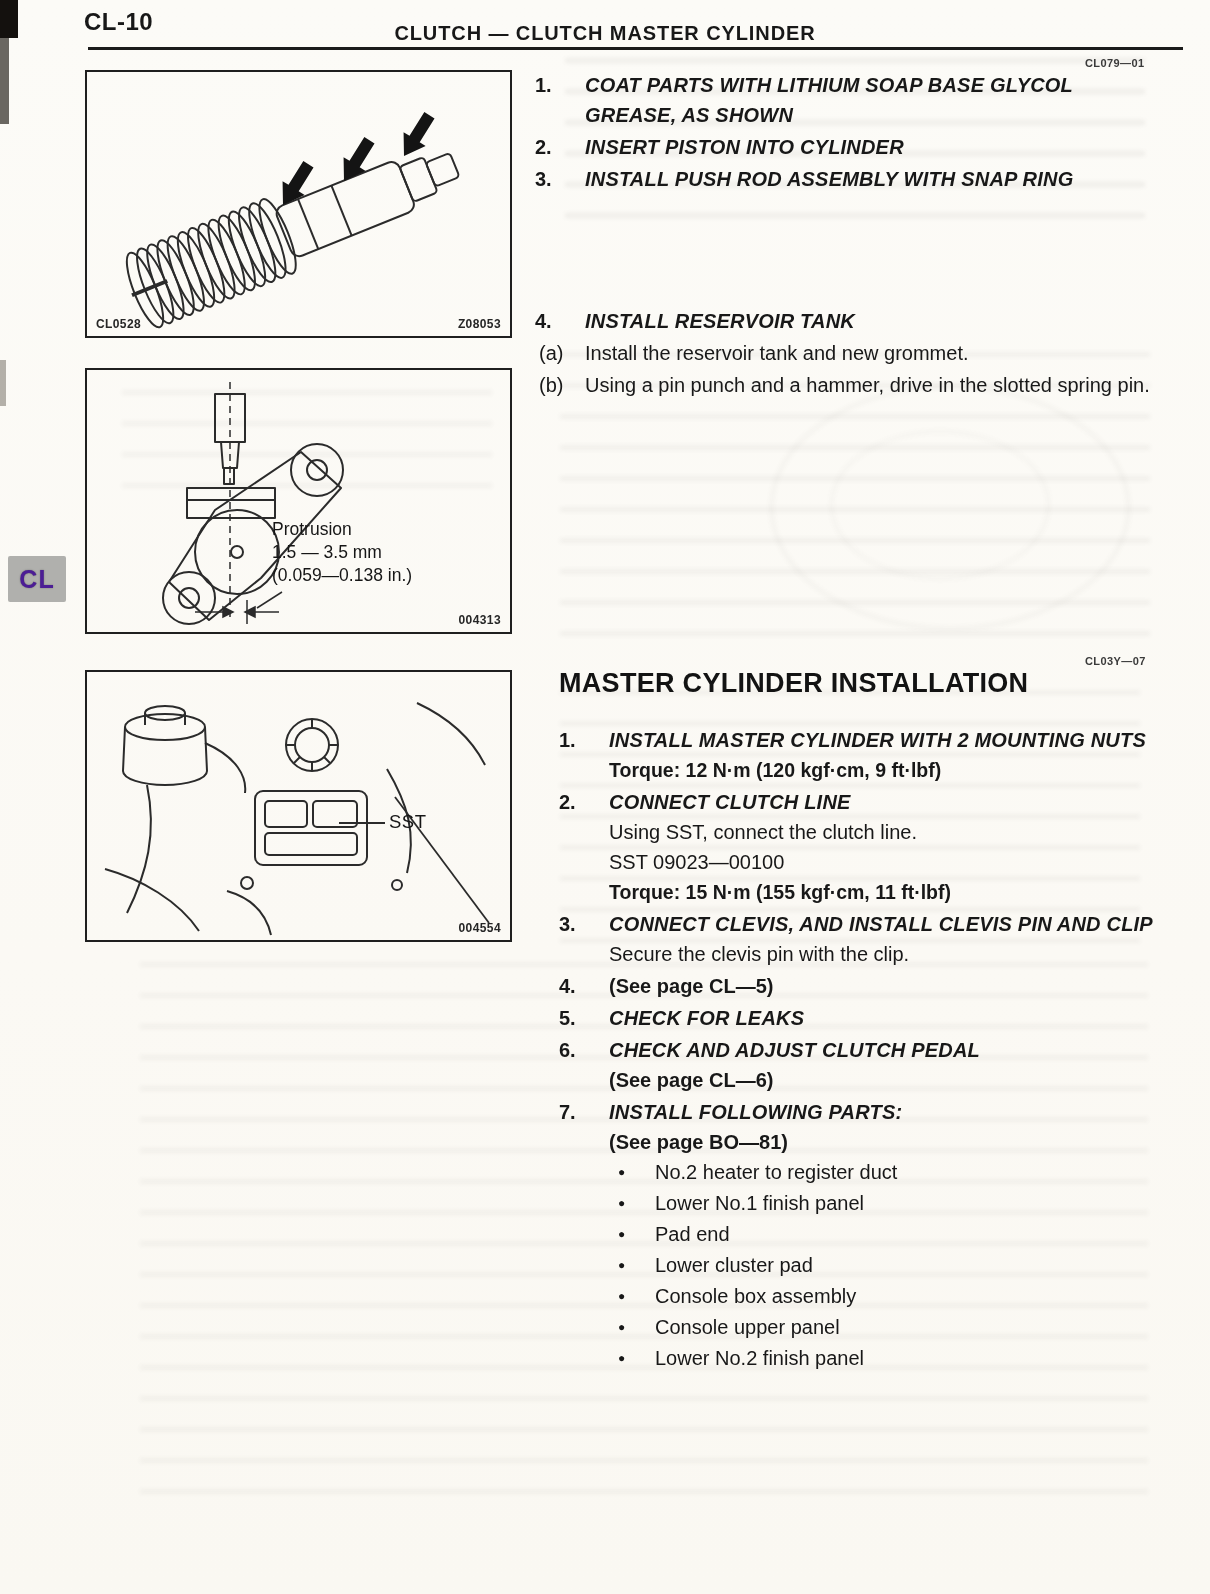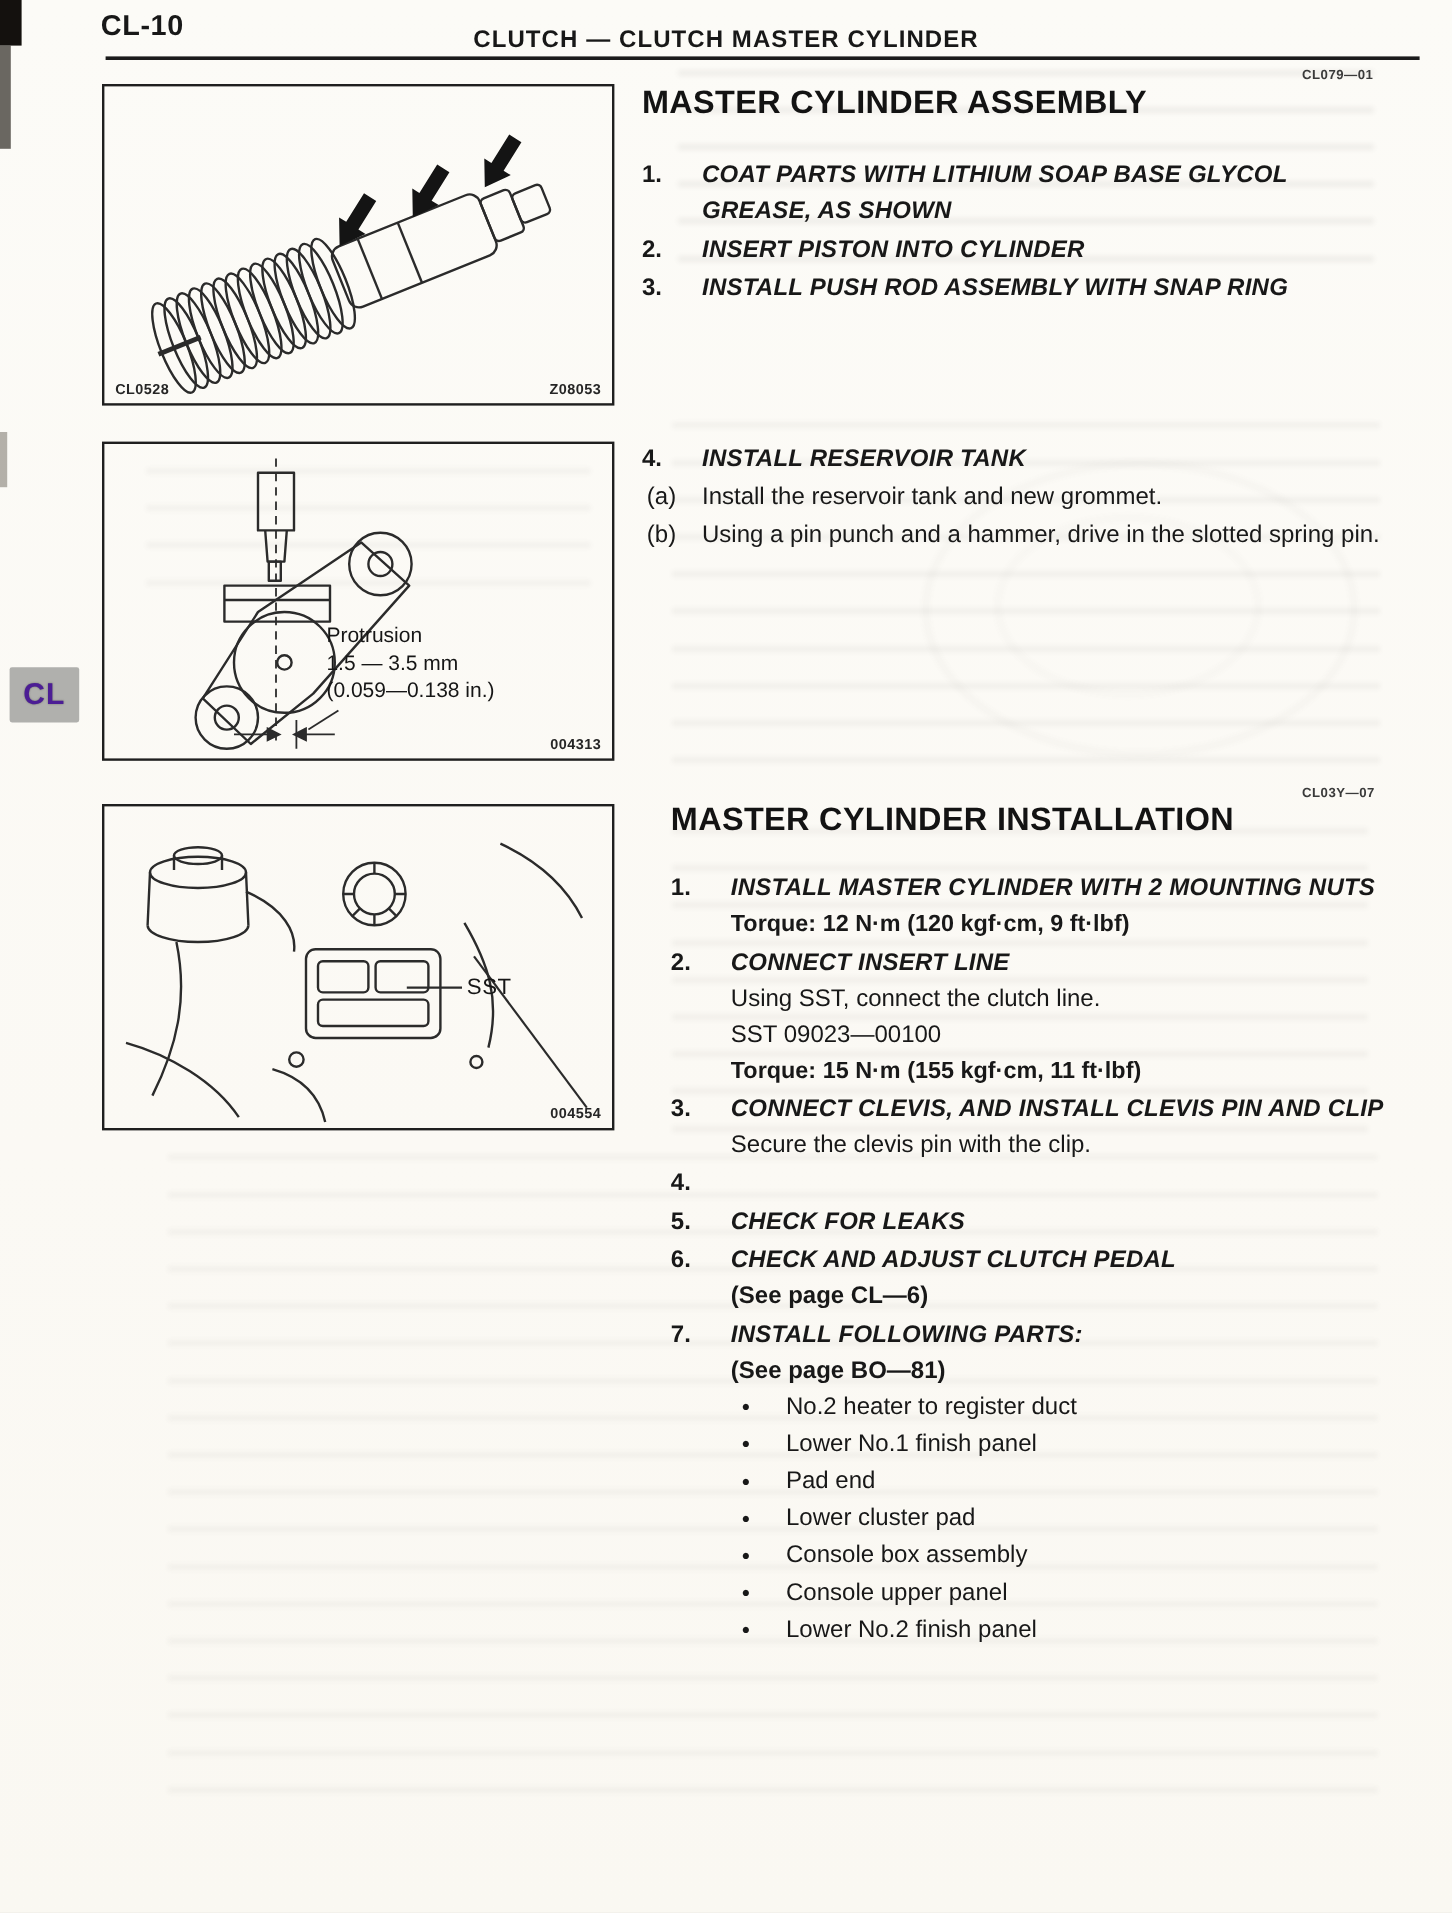--- a/index.html
+++ b/index.html
@@ -212,21 +212,20 @@
           <line x1="252" y1="150" x2="298" y2="150"></line>
           <line x1="402" y1="250" x2="308" y2="124"></line>
         </g>
       </g>
     </svg>
     <div class="callout-sst">SST</div>
     <span class="fig-code pos-br">004554</span>
   </figure>
 
   <section class="col assembly">
-    <h2 class="sec-title">MASTER CYLINDER ASSEMBLY</h2>
 
     <div class="step">
       <span class="num">1.</span>
       <div class="sbody">
           <p class="t">COAT PARTS WITH LITHIUM SOAP BASE GLYCOL GREASE, AS SHOWN</p>
         </div>
     </div>
 
     <div class="step">
       <span class="num">2.</span>
@@ -269,38 +268,39 @@
       <span class="num">1.</span>
       <div class="sbody">
         <p class="t">INSTALL MASTER CYLINDER WITH 2 MOUNTING NUTS</p>
         <p class="torque">Torque: 12 N·m (120 kgf·cm, 9 ft·lbf)</p>
       </div>
     </div>
 
     <div class="step">
       <span class="num">2.</span>
       <div class="sbody">
-        <p class="t">CONNECT INSERT LINE</p>
+        <p class="t">CONNECT CLUTCH LINE</p>
         <p class="plain">Using SST, connect the clutch line.</p>
         <p class="plain">SST 09023—00100</p>
         <p class="torque">Torque: 15 N·m (155 kgf·cm, 11 ft·lbf)</p>
       </div>
     </div>
 
     <div class="step">
       <span class="num">3.</span>
       <div class="sbody">
         <p class="t">CONNECT CLEVIS, AND INSTALL CLEVIS PIN AND CLIP</p>
         <p class="plain">Secure the clevis pin with the clip.</p>
       </div>
     </div>
 
     <div class="step">
       <span class="num">4.</span>
       <div class="sbody">
+        <p class="pageref">(See page CL—5)</p>
       </div>
     </div>
 
     <div class="step">
       <span class="num">5.</span>
       <div class="sbody">
           <p class="t">CHECK FOR LEAKS</p>
         </div>
     </div>
 

